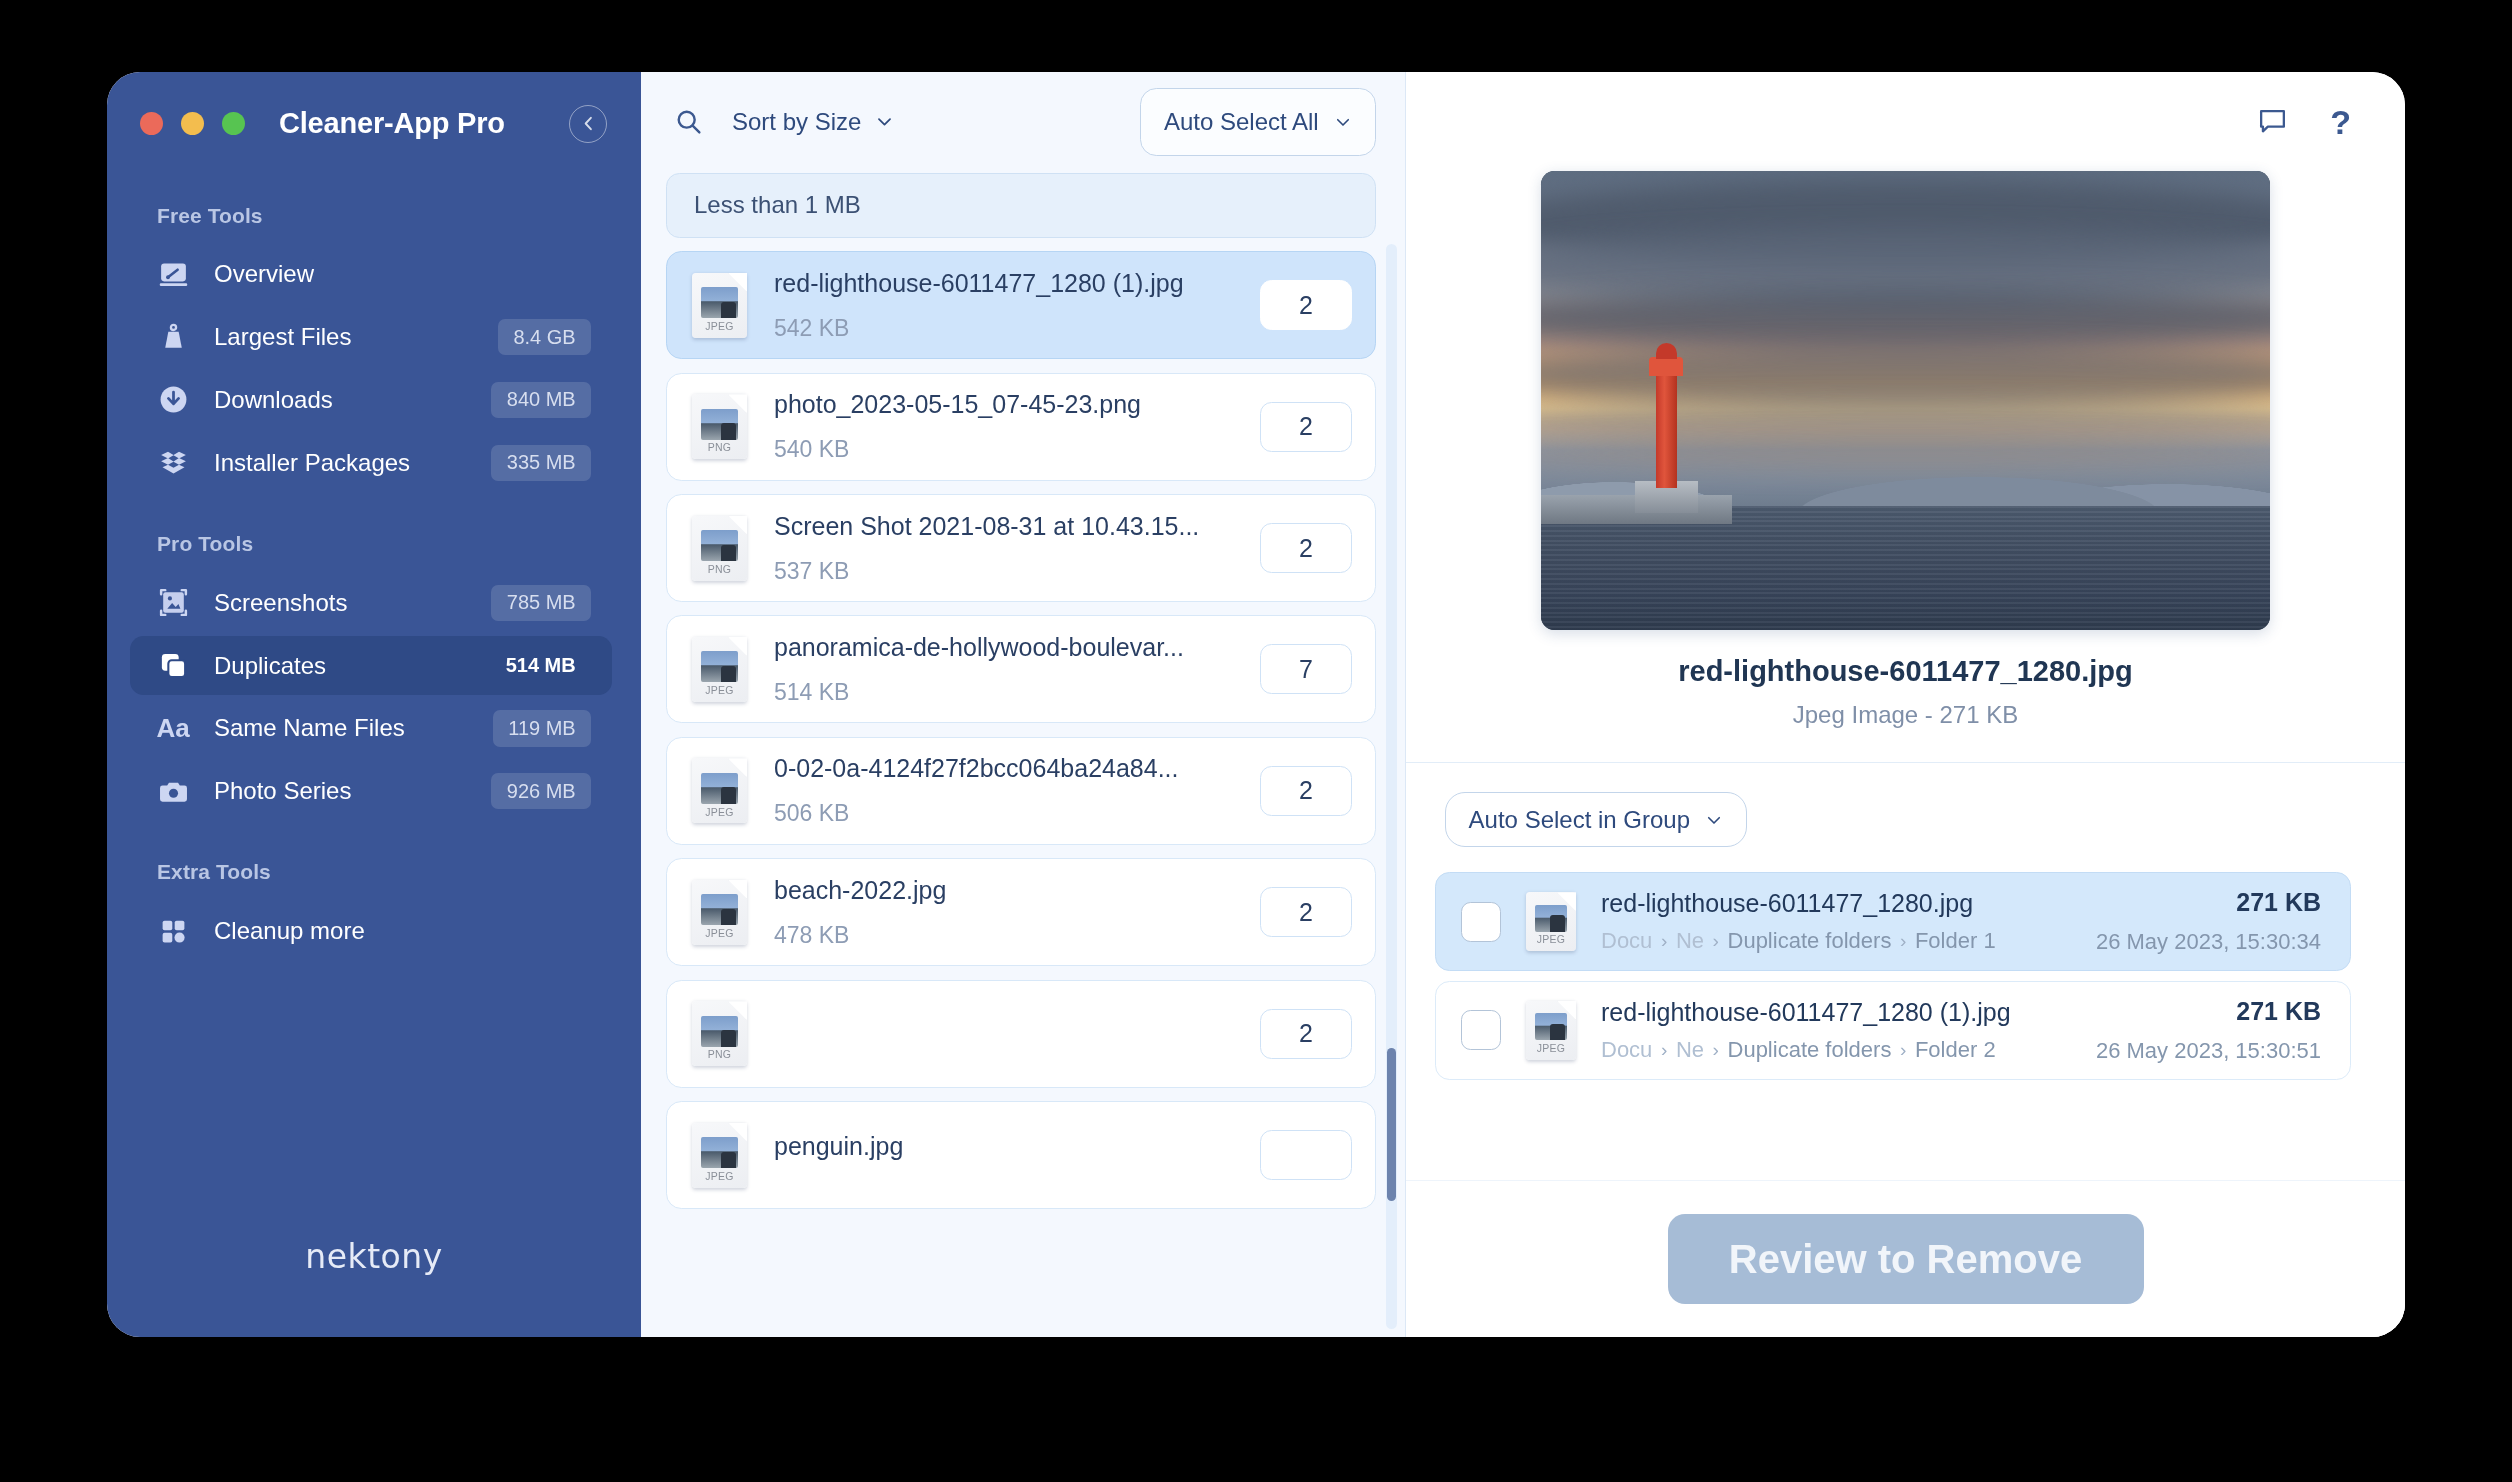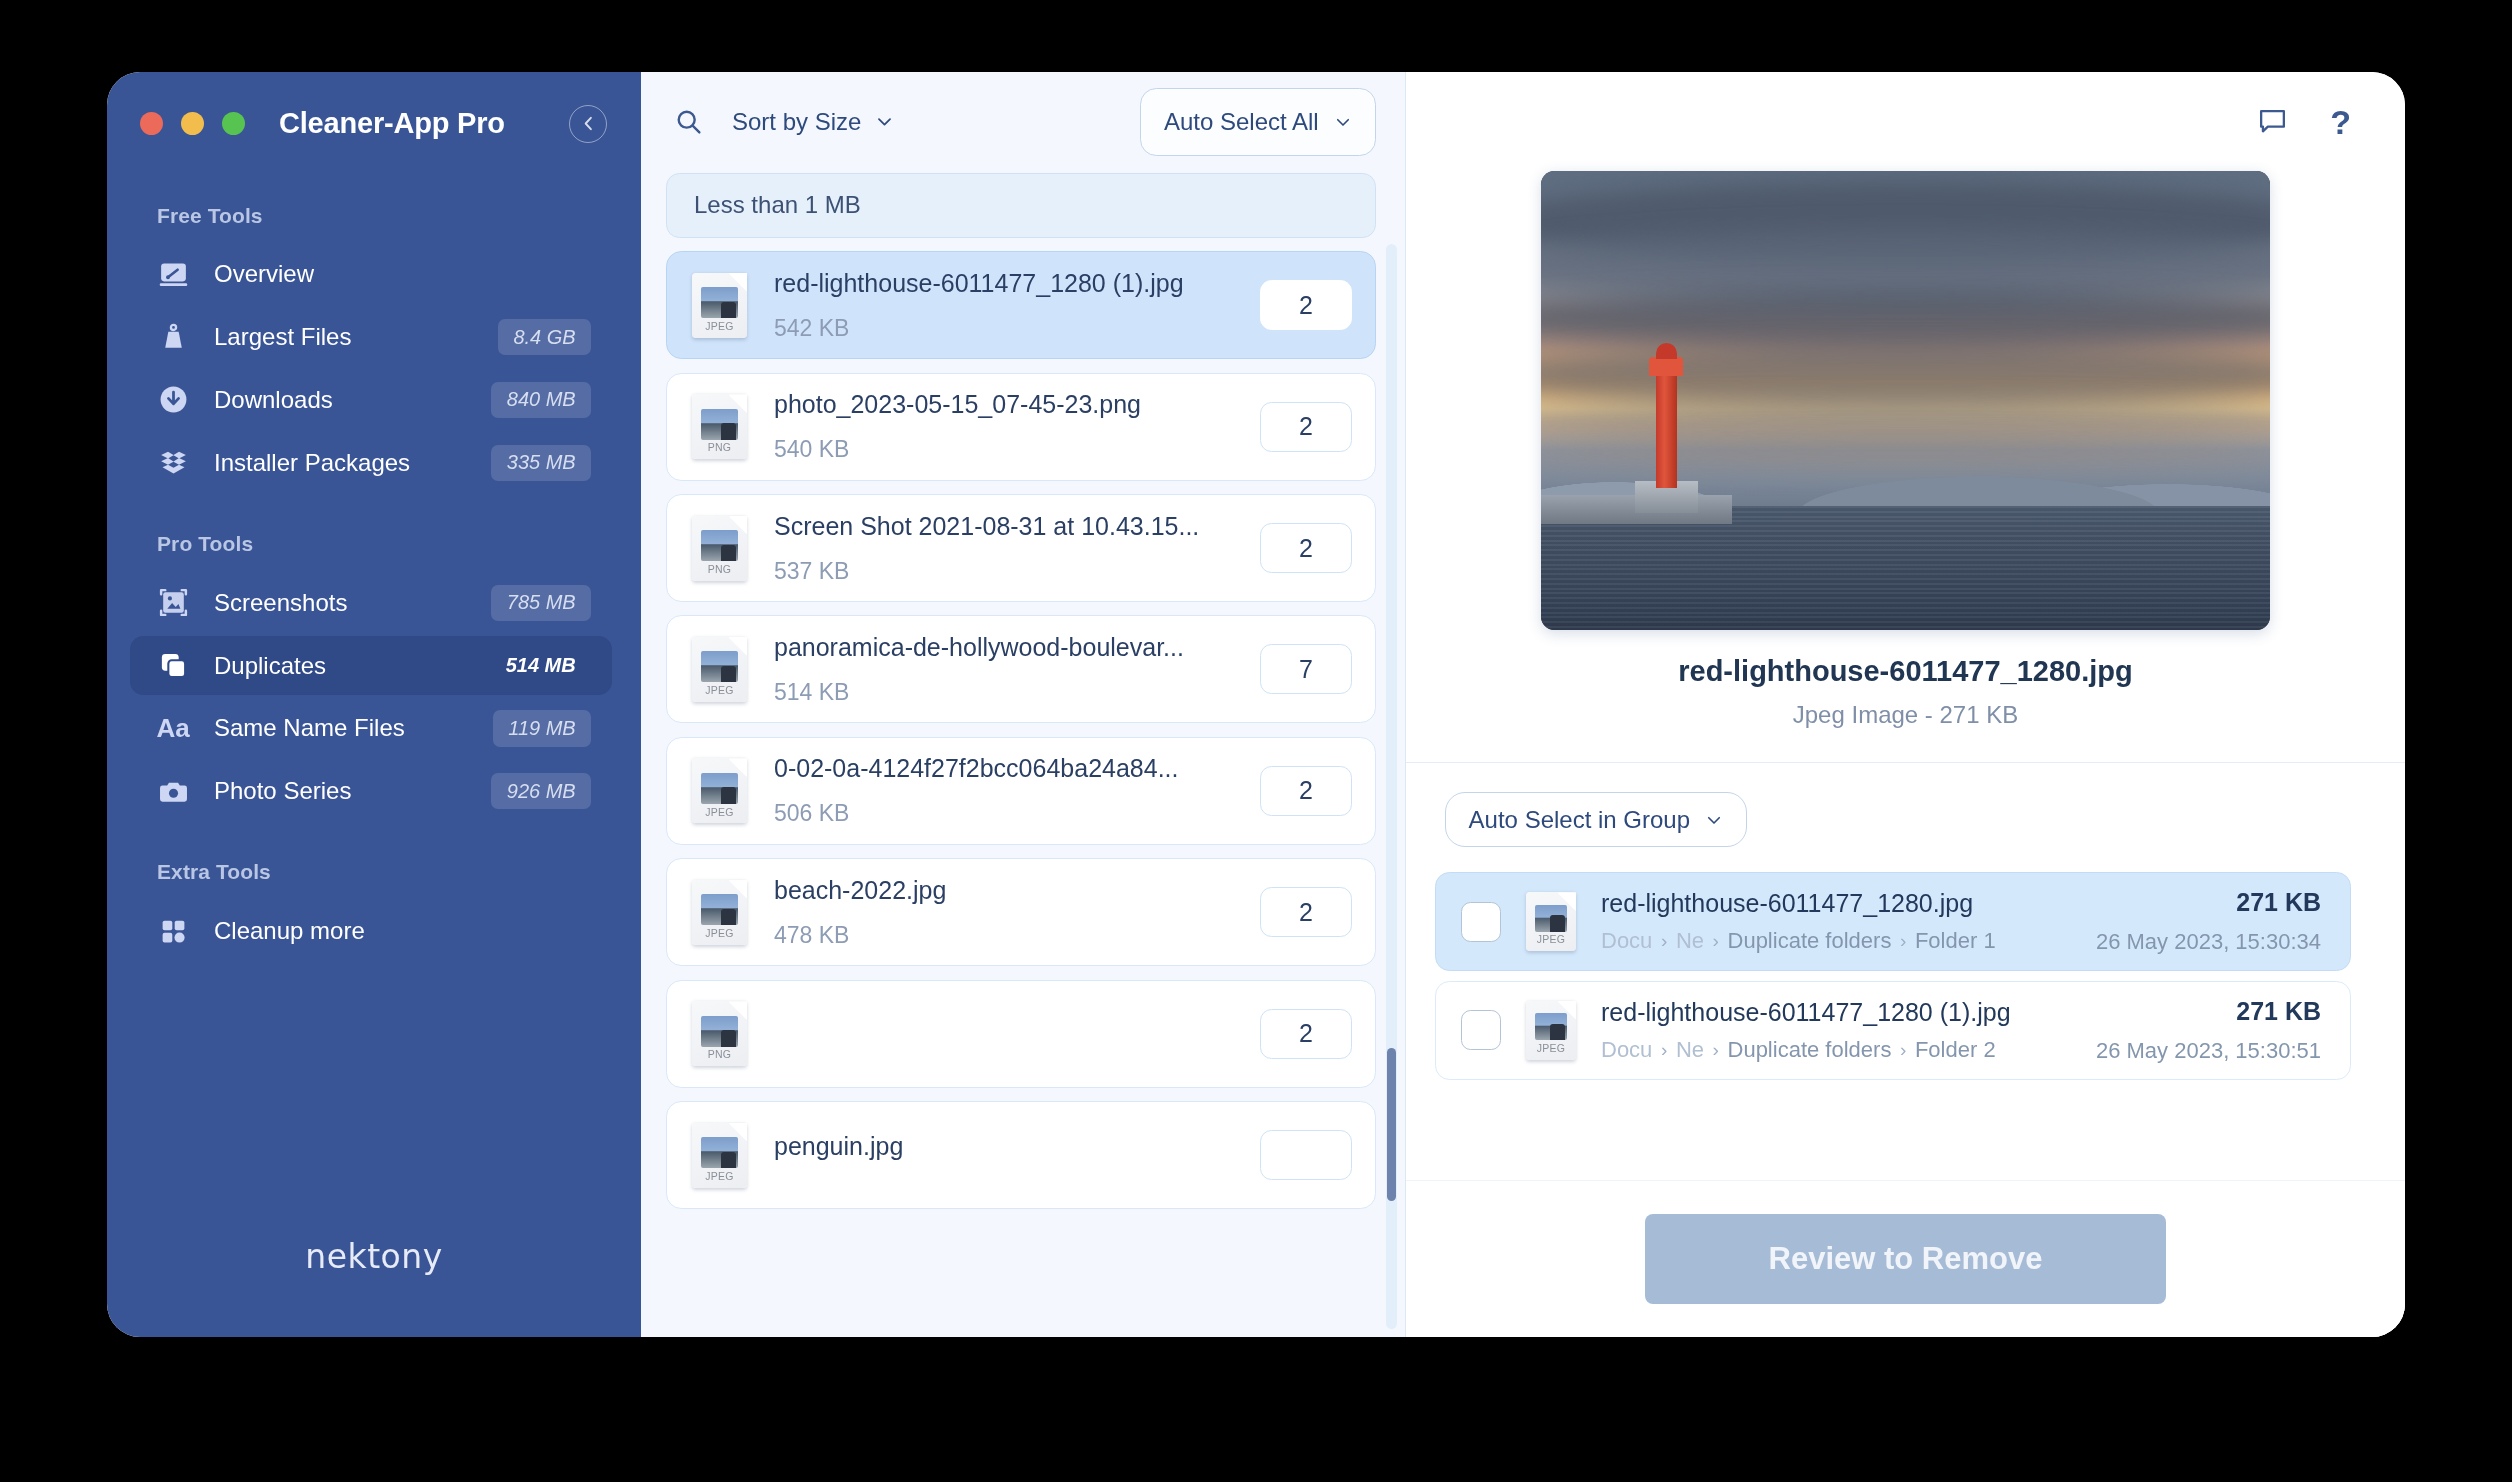--- a/index.html
+++ b/index.html
@@ -98,21 +98,20 @@
   }
   .nav-item.active .nav-label { font-weight: normal; }
   .nav-badge {
     margin-left: auto;
     background: rgba(255,255,255,0.14);
     color: #d7deef;
     font-size: 20px;
     padding: 6.7px 15.3px;
     border-radius: 7px;
     white-space: nowrap;
-    font-style: italic;
   }
   .nav-item.active .nav-badge {
     background: transparent;
     color: #ffffff;
     font-weight: bold;
   }
   .brand {
     margin-top: auto;
     padding: 0 0 61px 0;
     display: flex; justify-content: center;
@@ -436,26 +435,26 @@
 
   .footer {
     position: absolute;
     left: 0; right: 0; bottom: 0;
     height: 157px;
     background: #ffffff;
     border-top: 1.4px solid #eef4fb;
     display: flex; align-items: center; justify-content: center;
   }
   .review-btn {
-    width: 521px; height: 90px;
+    width: 476px; height: 90px;
     background: #a6bcd6;
-    border-radius: 8px;
+    border-radius: 17px;
     border: none;
     color: #f1f5fa;
-    font-size: 31px;
+    font-size: 40px;
     font-weight: bold;
     cursor: pointer;
   }
 </style>
 </head>
 <body>
 
 <div id="window">
 
   <div id="sidebar">

